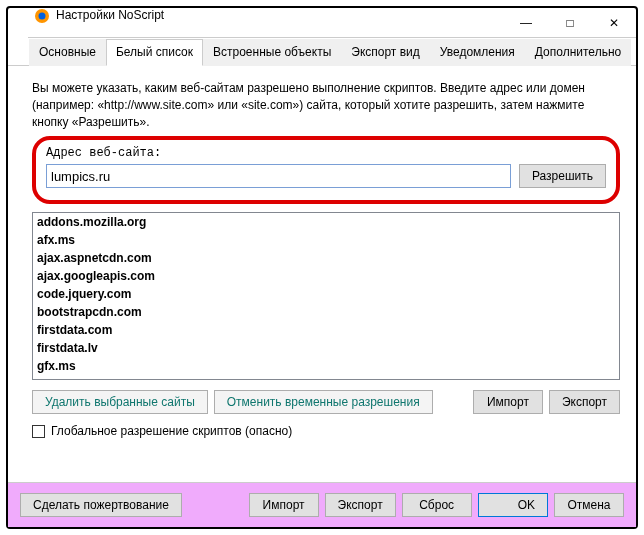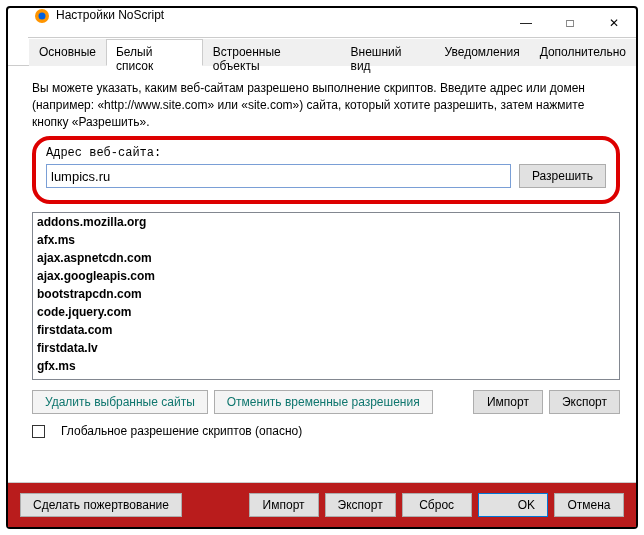--- a/index.html
+++ b/index.html
@@ -18,23 +18,23 @@
   .highlight-box { border: 4px solid #d00; border-radius: 18px; padding: 6px 10px 12px 10px; }
   .label { margin-bottom: 4px; font-family: Liberation Mono, monospace; }
   .row { display: flex; gap: 8px; align-items: center; }
   .text-input { flex: 1; height: 24px; border: 1px solid #7a9fd6; padding: 2px 4px; outline: none; font-size: 13px; }
   .btn { height: 24px; padding: 0 12px; background: #e1e1e1; border: 1px solid #adadad; cursor: default; min-width: 70px; }
   .btn.disabled { color: #0f766e; background: #f4f4f4; }
   .sitelist { margin-top: 8px; border: 1px solid #828790; height: 168px; overflow-y: scroll; background: #fff; }
   .site-item { padding: 2px 4px; font-weight: bold; }
   .actions-row { display: flex; gap: 6px; margin-top: 10px; }
   .spacer { flex: 1; }
-  .checkbox-row { display: flex; align-items: center; gap: 16px; margin-top: 10px; }
+  .checkbox-row { display: flex; align-items: center; gap: 6px; margin-top: 10px; }
   .checkbox { width: 13px; height: 13px; border: 1px solid #333; }
-  .bottom-bar { position: absolute; bottom: 0; left: 0; right: 0; border-top: 1px solid #ccc; padding: 10px 12px; display: flex; gap: 6px; background: #b91c1c; }
+  .bottom-bar { position: absolute; bottom: 0; left: 0; right: 0; border-top: 1px solid #ccc; padding: 10px 12px; display: flex; gap: 6px; background: #f0abfc; }
   .bottom-bar .btn { min-width: 70px; }
   .ok-btn { border: 1px solid #0078d7; padding-left: 39px; }
 </style>
 </head>
 <body>
 
 <div class="outer">
   <div class="titlebar">
     <span class="app-icon">
       <svg viewBox="0 0 16 16">
@@ -53,43 +53,43 @@
       <div class="win-btn">
           <span>✕</span>
         </div>
     </div>
   </div>
 
   <div class="tabs">
     <div class="tab">Основные</div>
     <div class="tab active">Белый список</div>
     <div class="tab">Встроенные объекты</div>
-    <div class="tab">Внешний вид</div>
+    <div class="tab">Экспорт вид</div>
     <div class="tab">Уведомления</div>
     <div class="tab">Дополнительно</div>
   </div>
 
   <div class="content">
     <div class="desc">Вы можете указать, каким веб-сайтам разрешено выполнение скриптов. Введите адрес или домен (например: «http://www.site.com» или «site.com») сайта, который хотите разрешить, затем нажмите кнопку «Разрешить».</div>
 
     <div class="highlight-box">
       <div class="label">Адрес веб-сайта:</div>
       <div class="row">
         <input class="text-input" type="text" value="lumpics.ru" style="">
         <button class="btn">Разрешить</button>
       </div>
     </div>
 
     <div class="sitelist">
       <div class="site-item">addons.mozilla.org</div>
       <div class="site-item">afx.ms</div>
       <div class="site-item">ajax.aspnetcdn.com</div>
       <div class="site-item">ajax.googleapis.com</div>
+      <div class="site-item">code.jquery.com</div>
       <div class="site-item">bootstrapcdn.com</div>
-      <div class="site-item">code.jquery.com</div>
       <div class="site-item">firstdata.com</div>
       <div class="site-item">firstdata.lv</div>
       <div class="site-item">gfx.ms</div>
     </div>
 
     <div class="actions-row">
       <button class="btn disabled">Удалить выбранные сайты</button>
       <button class="btn disabled">Отменить временные разрешения</button>
       <div class="spacer"></div>
       <button class="btn">Импорт</button>

